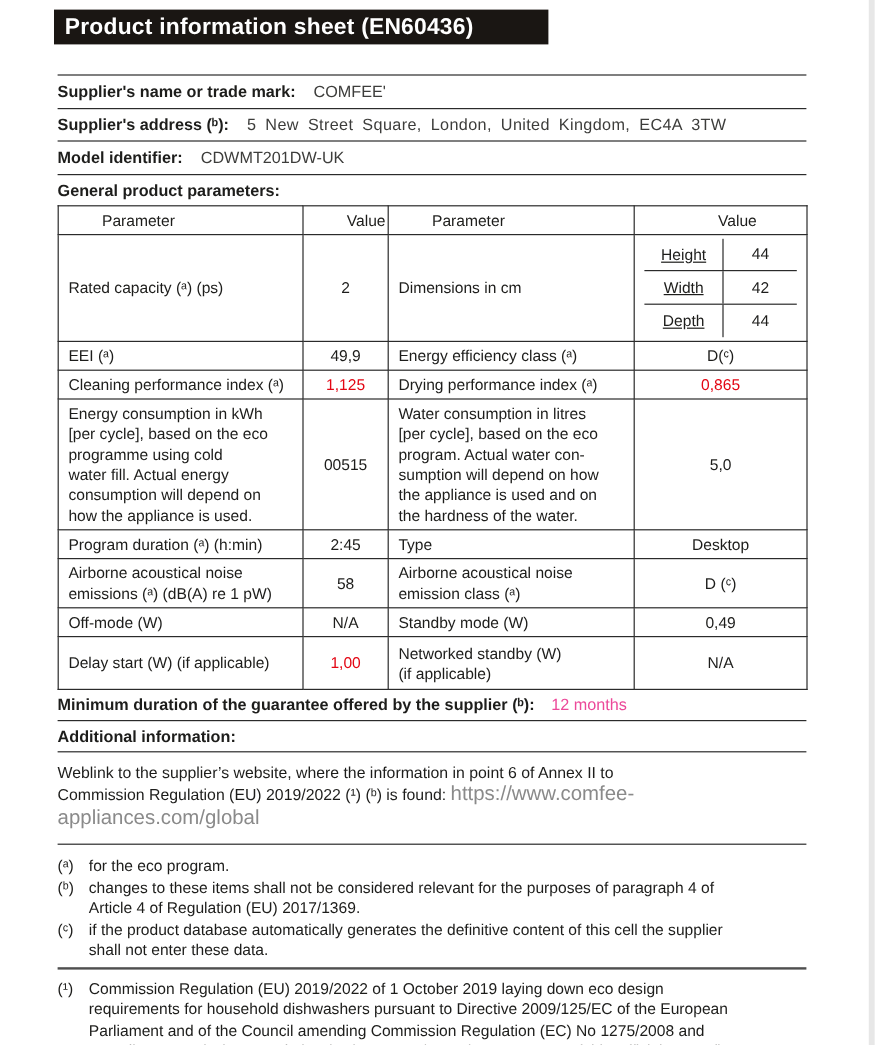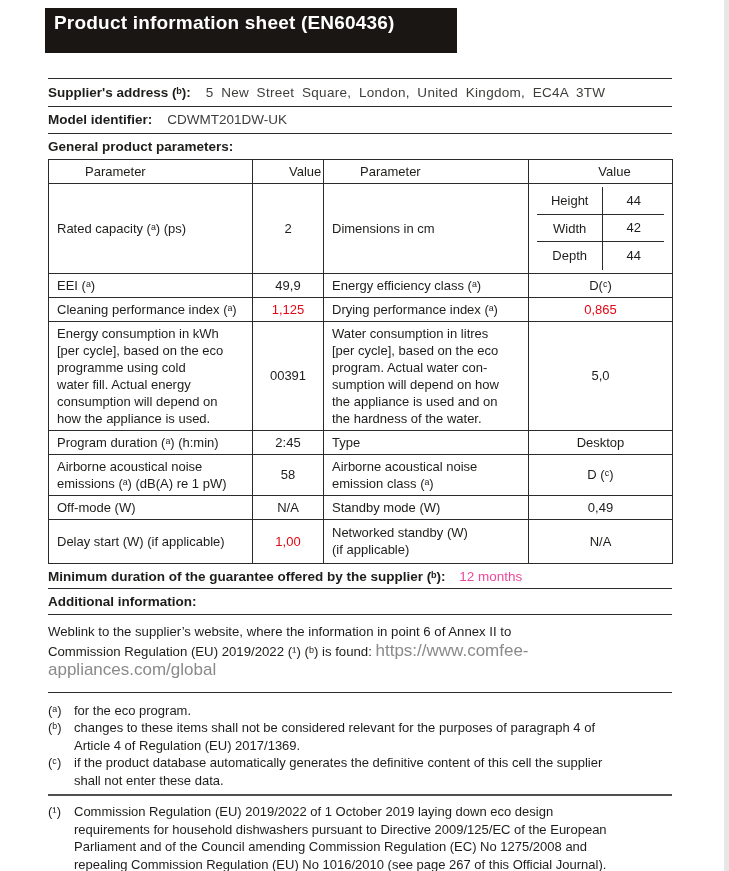--- a/index.html
+++ b/index.html
@@ -5,21 +5,21 @@
   html,body{margin:0;padding:0;}
   body{
     width:729px;height:871px;background:#ffffff;position:relative;overflow:hidden;
     font-family:"Liberation Sans","DejaVu Sans",sans-serif;
     color:#1d1d1b;
     -webkit-font-smoothing:antialiased;
   }
   .edge-strip{position:absolute;top:0;right:0;width:5px;height:871px;background:#e7e7e7;}
 
   .title-bar{
-    margin:8px 0 0 45px;width:412px;height:45px;box-sizing:border-box;
+    margin:8px 0 0 45px;width:412px;height:29px;box-sizing:border-box;
     background:var(--title-bg,#1a1613);color:#ffffff;
     font-size:19px;line-height:29px;font-weight:bold;letter-spacing:.2px;
     padding-left:9px;
   }
 
   .sheet{margin-left:48px;width:624px;}
 
   
   .kv-section{margin-top:25px;border-top:1.5px solid var(--rule,#2b2b2b);}
   .kv-row{
@@ -46,21 +46,21 @@
   }
   td.param{text-align:left;}
   td.val{text-align:center;}
   tr.hdr td{height:24px;padding-left:36px;}
   td.pre{white-space:pre-wrap;}
   .red{color:var(--value-red,#e30613);}
 
   td.dims{padding:0;}
   .dim-row{display:flex;align-items:center;height:27.6px;box-sizing:border-box;border-bottom:1px solid var(--rule,#2b2b2b);}
   .dim-row:last-child{border-bottom:none;}
-  .dim-label{flex:0 0 51.5%;text-align:center;border-right:1px solid var(--rule,#2b2b2b);align-self:stretch;line-height:27.6px;}
+  .dim-label{flex:0 0 51.5%;text-align:center;border-right:1px solid var(--rule,#2b2b2b);align-self:stretch;line-height:27.6px;text-decoration:underline;}
   .dim-value{flex:1;text-align:center;}
   tr.row-tall td{height:44px;}
 
   
   .guarantee{
     height:24.5px;line-height:25px;border-bottom:1.5px solid var(--rule,#2b2b2b);
     font-size:13.5px;white-space:nowrap;
   }
   .guarantee .g-label{font-weight:bold;}
   .guarantee .g-value{margin-left:10px;color:#ec4899;}
@@ -85,20 +85,24 @@
 </head>
 <body>
 
 <div class="edge-strip"></div>
 
 <div class="title-bar">Product information sheet (EN60436)</div>
 
 <div class="sheet">
 
   <div class="kv-section">
+    <div class="kv-row">
+      <span class="kv-label">Supplier's name or trade mark:</span>
+      <span class="kv-value">COMFEE'</span>
+    </div>
     <div class="kv-row spaced">
       <span class="kv-label">Supplier's address (ᵇ):</span>
       <span class="kv-value">5 New Street Square, London, United Kingdom, EC4A 3TW</span>
     </div>
     <div class="kv-row">
       <span class="kv-label">Model identifier:</span>
       <span class="kv-value">CDWMT201DW-UK</span>
     </div>
   </div>
 
@@ -149,21 +153,21 @@
       <td class="param">Drying performance index (ᵃ)</td>
       <td class="val red">0,865</td>
     </tr>
     <tr>
       <td class="param pre">Energy consumption in kWh
 [per cycle], based on the eco
 programme using cold
 water fill. Actual energy
 consumption will depend on
 how the appliance is used.</td>
-      <td class="val">00391</td>
+      <td class="val">00515</td>
       <td class="param pre">Water consumption in litres
 [per cycle], based on the eco
 program. Actual water con-
 sumption will depend on how
 the appliance is used and on
 the hardness of the water.</td>
       <td class="val">5,0</td>
     </tr>
     <tr>
       <td class="param">Program duration (ᵃ) (h:min)</td>

